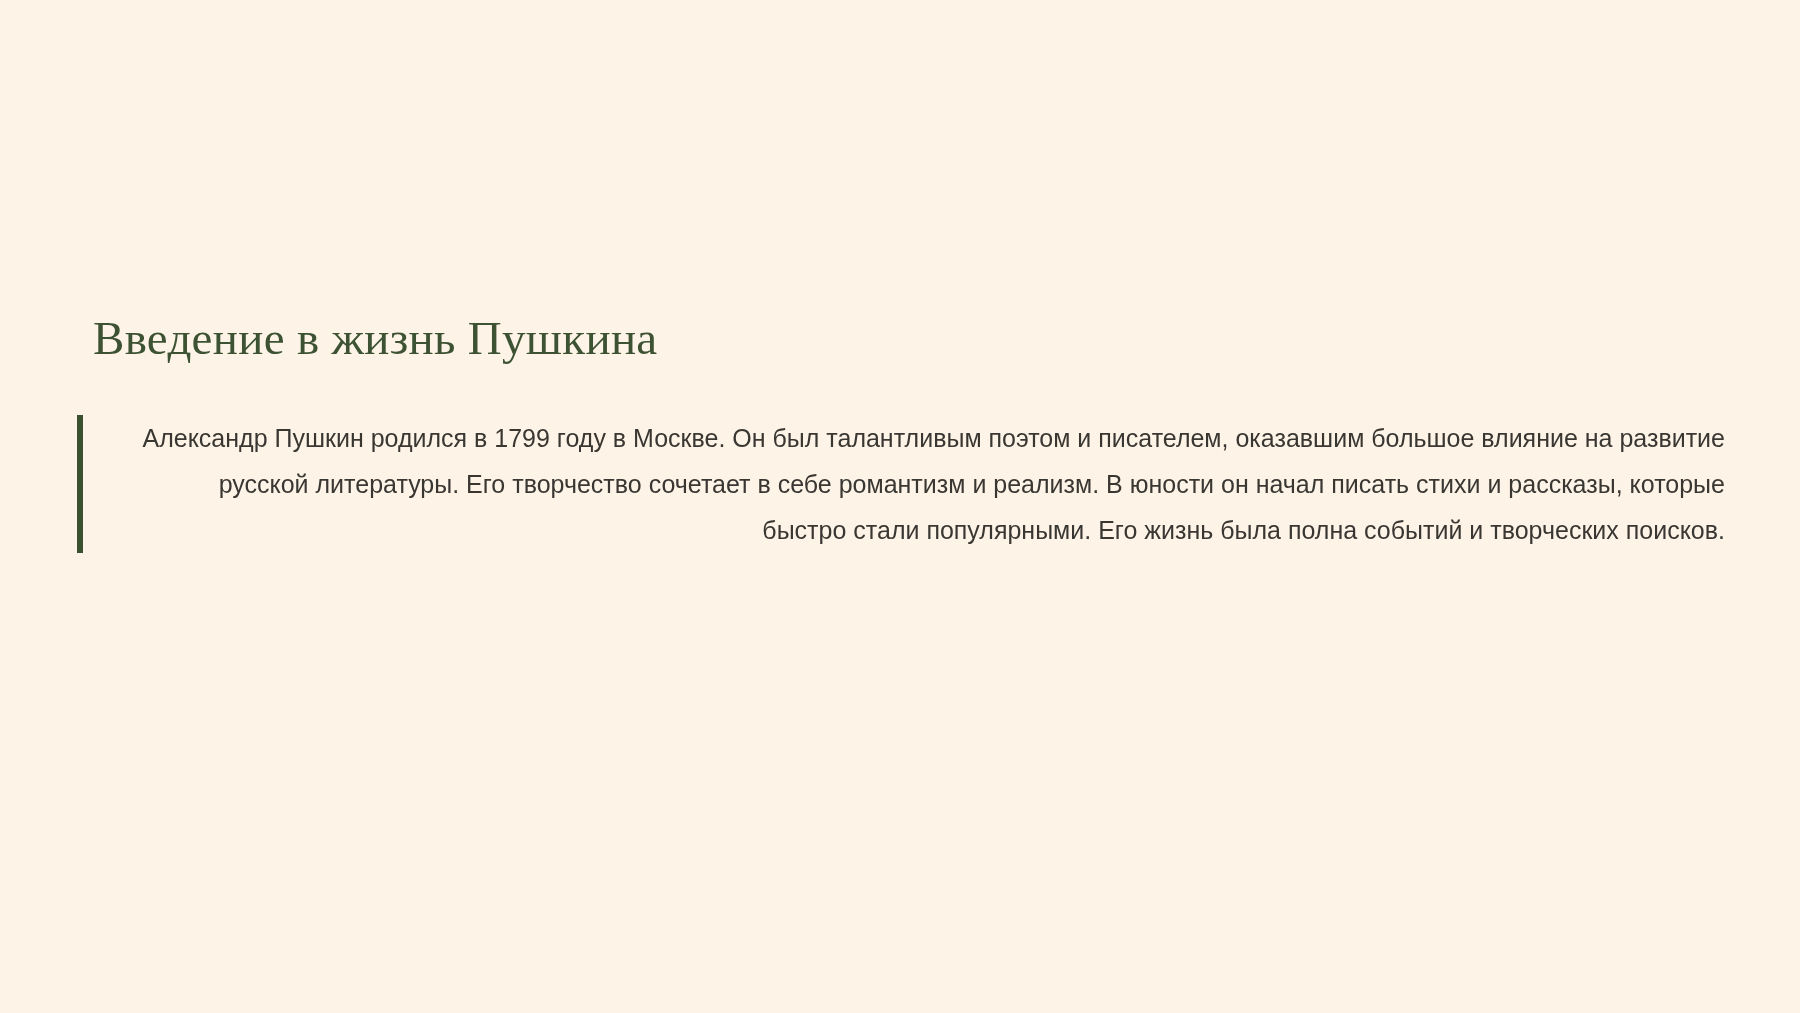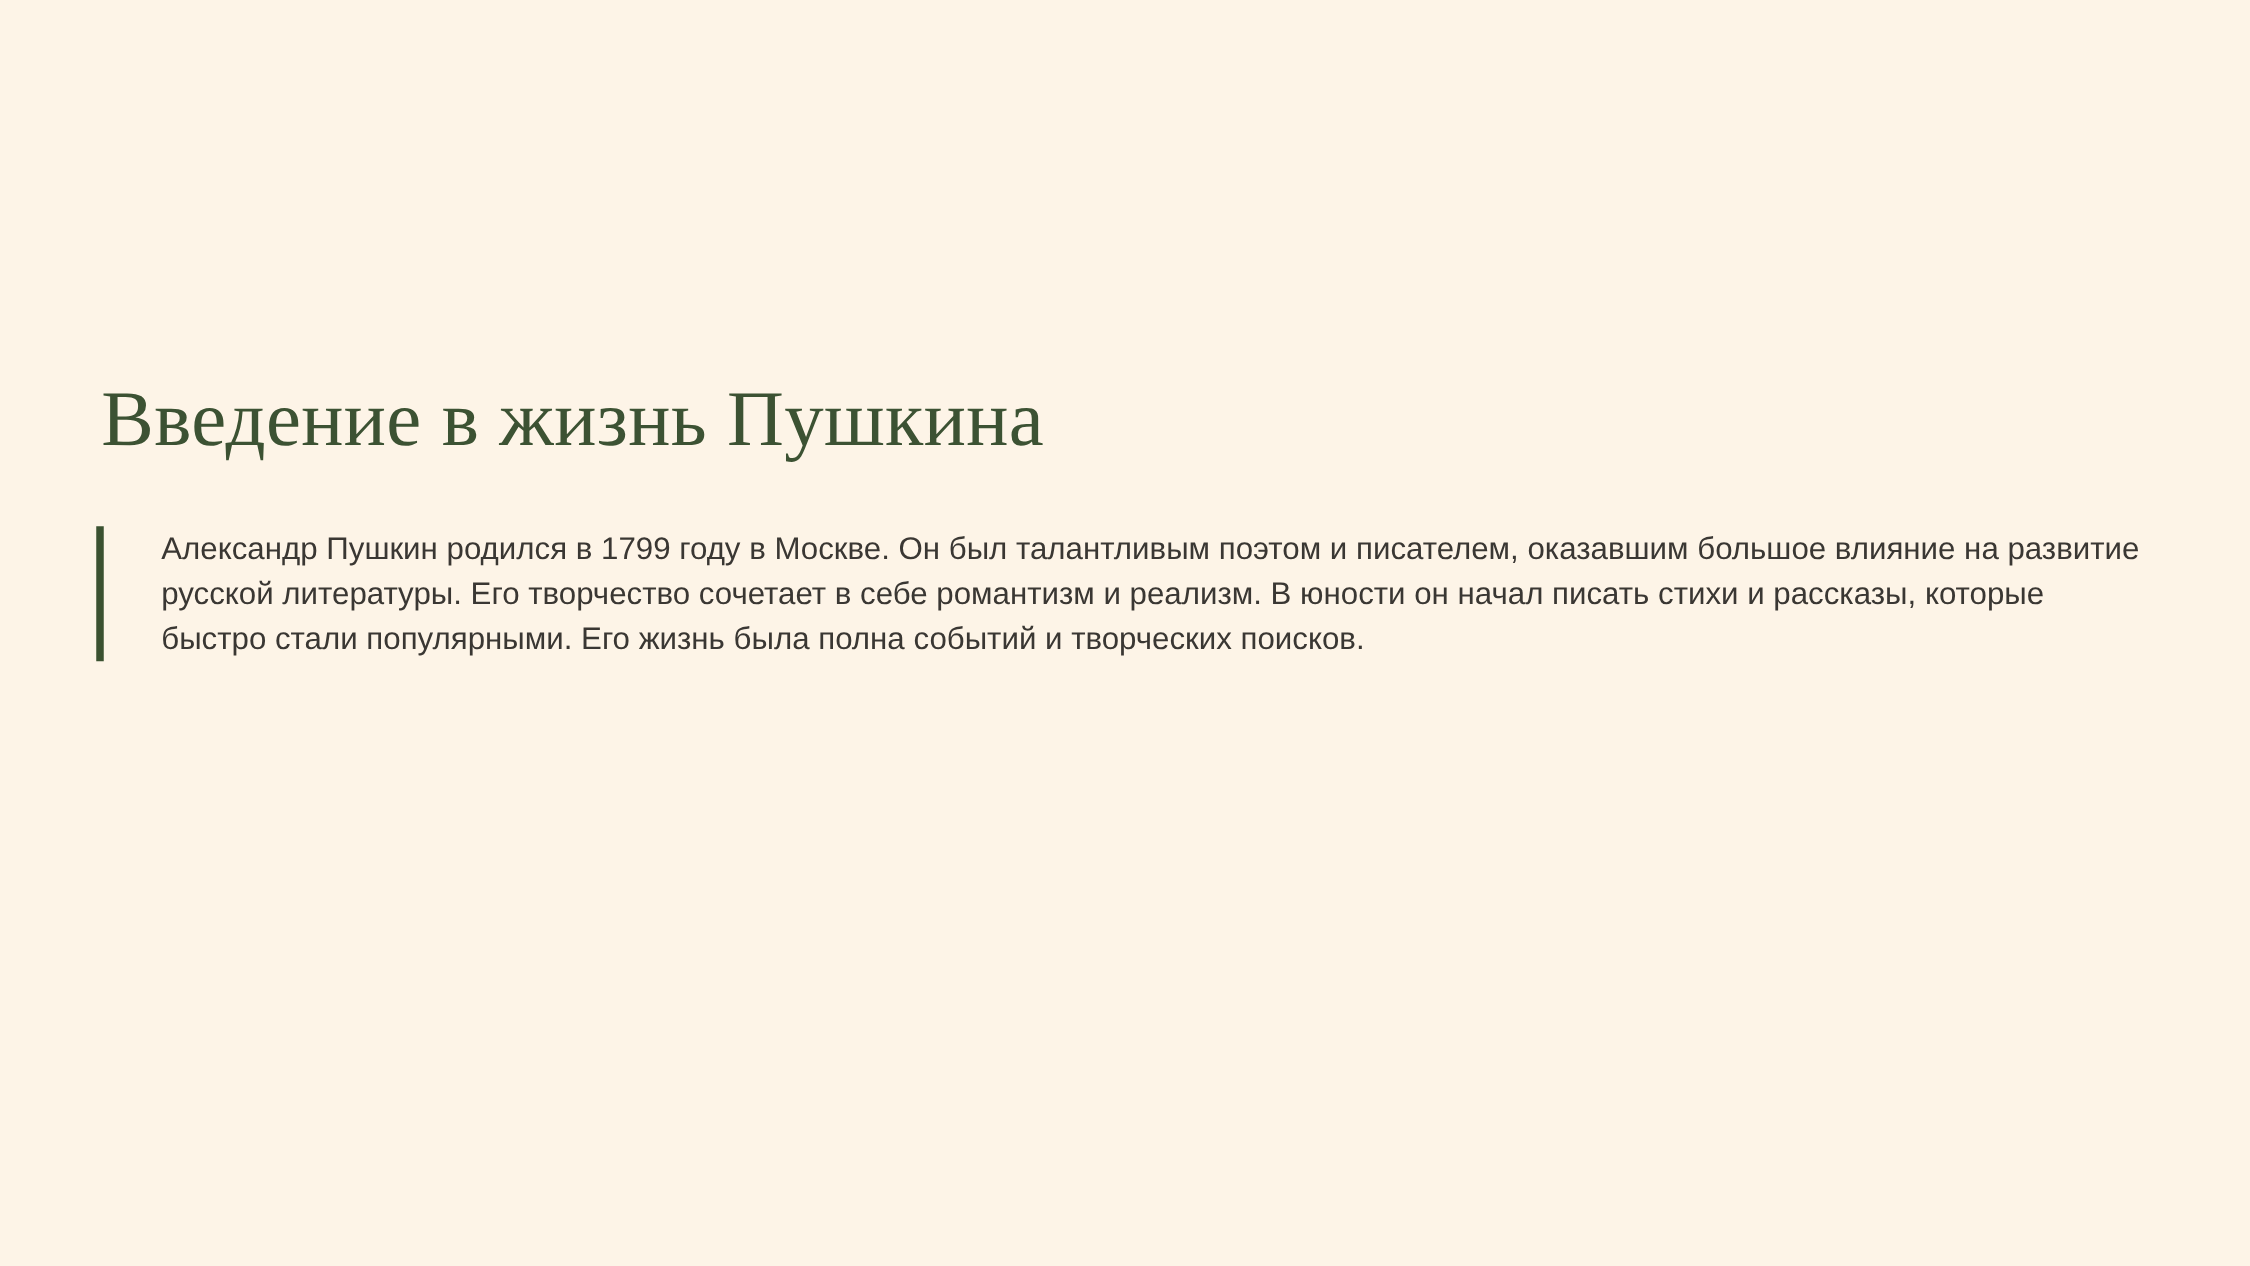--- a/index.html
+++ b/index.html
@@ -25,25 +25,25 @@
   }
 
   .content {
     position: absolute;
     left: 77px;
     top: 296px;
     width: 1650px;
   }
 
   .section-title {
-    margin: 4px;
+    margin: 16px;
     padding: 0;
     font-family: "Liberation Serif", "DejaVu Serif", serif;
     font-weight: 400;
-    font-size: 63px;
+    font-size: 47px;
     line-height: 1.12;
     letter-spacing: 0.3px;
     color: #3c5233;
     white-space: nowrap;
   }
 
   .quote-block {
     position: relative;
     margin-top: 50px;
     padding-left: 52px;
@@ -59,23 +59,23 @@
     background: #3a5130;
   }
 
   .quote-text {
     margin: 0;
     padding: 0;
     width: 1596px;
     font-family: "Liberation Sans", sans-serif;
     font-weight: 400;
     font-size: 25px;
-    line-height: 36px;
+    line-height: 46px;
     color: #3a3733;
-    text-align: left;
+    text-align: right;
   }
 </style>
 </head>
 <body>
 
 <div class="page">
 
   <div class="content">
 
     <h1 class="section-title">Введение в жизнь Пушкина</h1>

